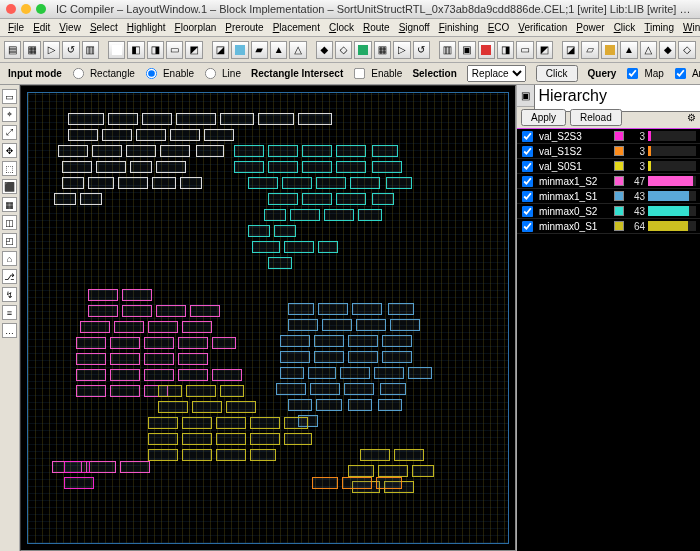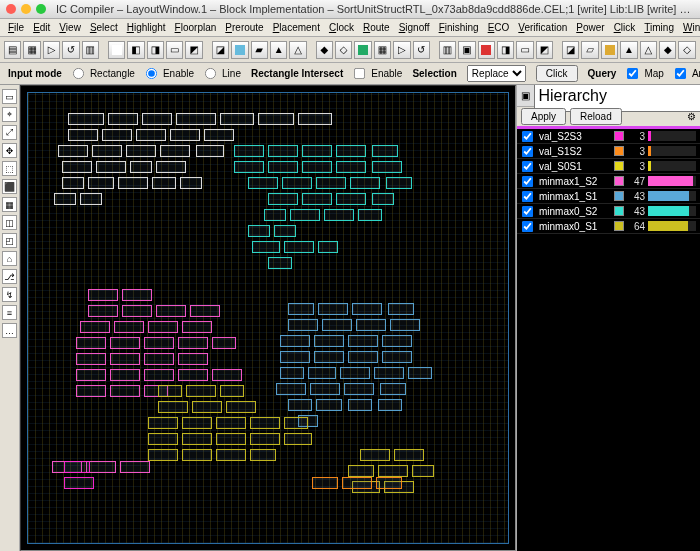--- a/index.html
+++ b/index.html
@@ -42,21 +42,21 @@
 .canvas-wrap{flex:1;background:#000;position:relative;overflow:hidden;border:1px inset #888}
 .canvas{position:absolute;top:6px;left:6px;right:6px;bottom:6px;border:1px solid #2a6ca3}
 .grid{position:absolute;inset:0;background:repeating-linear-gradient(90deg,rgba(100,90,20,.35) 0 1px,transparent 1px 7px),repeating-linear-gradient(0deg,rgba(30,60,90,.25) 0 1px,transparent 1px 7px)}
 .cell{position:absolute;height:12px;border:1px solid;opacity:.95}
 .cell.bg{background:rgba(60,80,100,.15)}
 
 
 .rpanel{width:184px;background:#e4e0d6;border-left:1px solid #aaa;display:flex;flex-direction:column}
 .rpanel-head{height:22px;display:flex;align-items:center;gap:4px;padding:0 4px;background:#ddd;border-bottom:1px solid #aaa}
 .rpanel-head input[type=text]{flex:1;height:32px;font-size:16px}
-.rpanel-ctrl{height:22px;display:flex;align-items:center;gap:4px;padding:0 4px;border-bottom:3px solid #d946ef}
+.rpanel-ctrl{height:22px;display:flex;align-items:center;gap:4px;padding:0 4px;border-bottom:1px solid #d946ef}
 .rpanel-ctrl button{font-size:10px;height:17px;padding:0 8px}
 .rlist{flex:1;background:#000;overflow-y:auto;padding:0}
 .rrow{display:flex;align-items:center;height:15px;padding:0 4px;color:#fff;font-size:10px;gap:3px;border-bottom:1px solid #222}
 .rrow .sw{width:10px;height:10px;border:1px solid #888;flex-shrink:0}
 .rrow .nm{flex:1;white-space:nowrap}
 .rrow .pct{width:18px;text-align:right;color:#ddd}
 .rrow .bar{width:48px;height:10px;background:#222;position:relative;flex-shrink:0}
 .rrow .bar>i{position:absolute;left:0;top:0;bottom:0}
 
 

